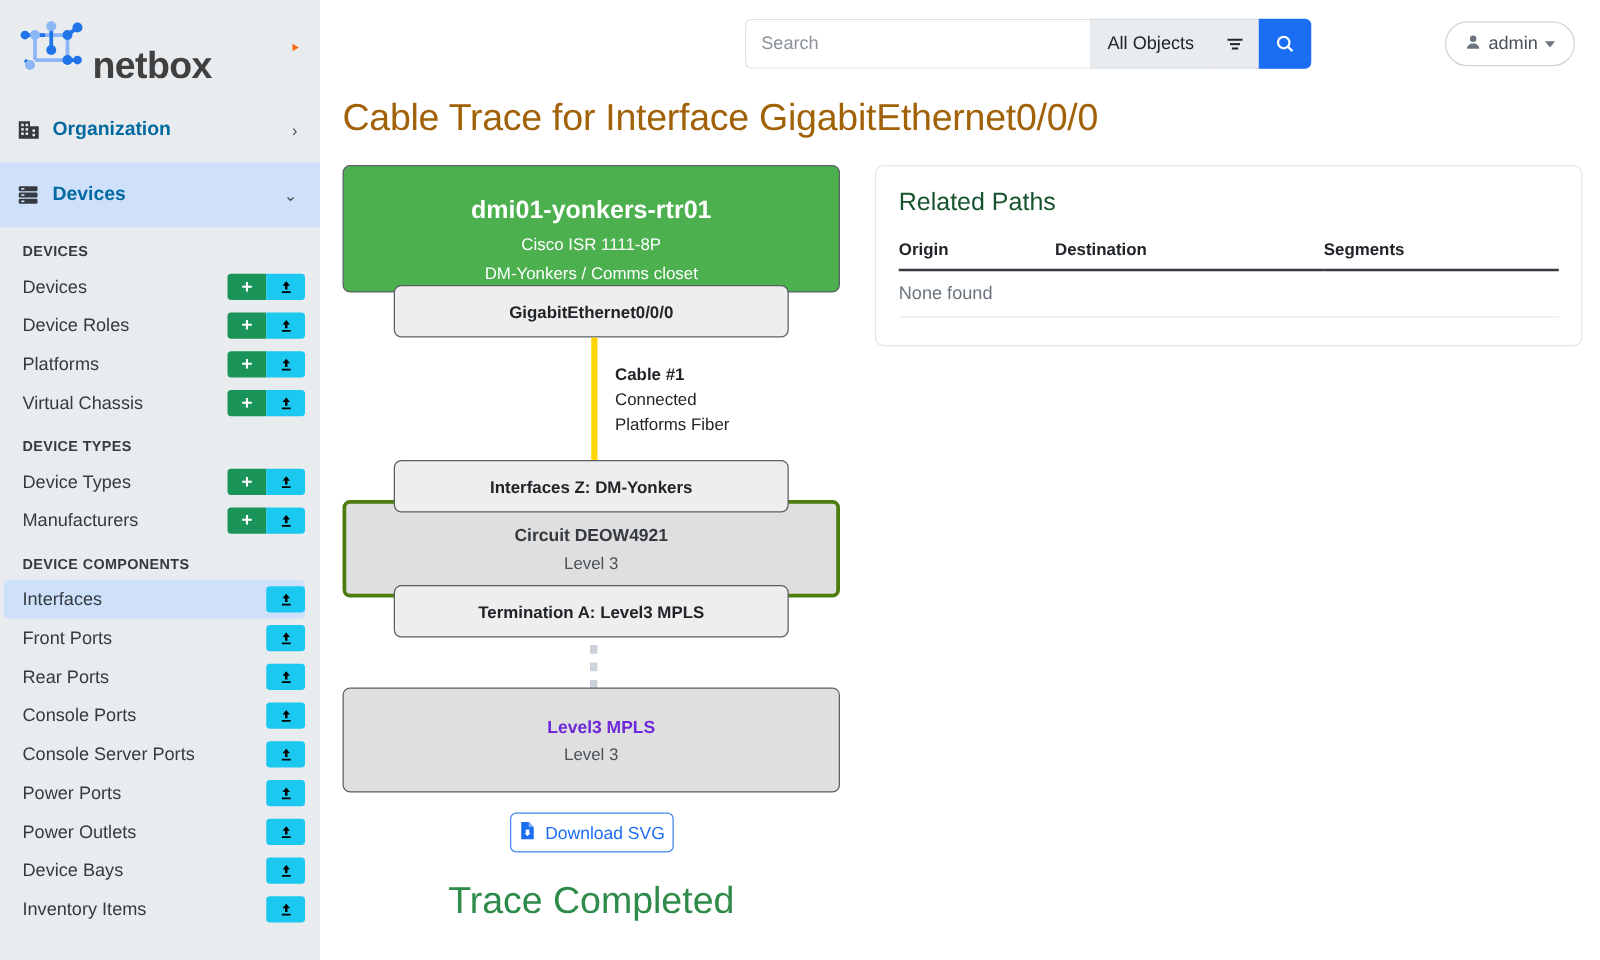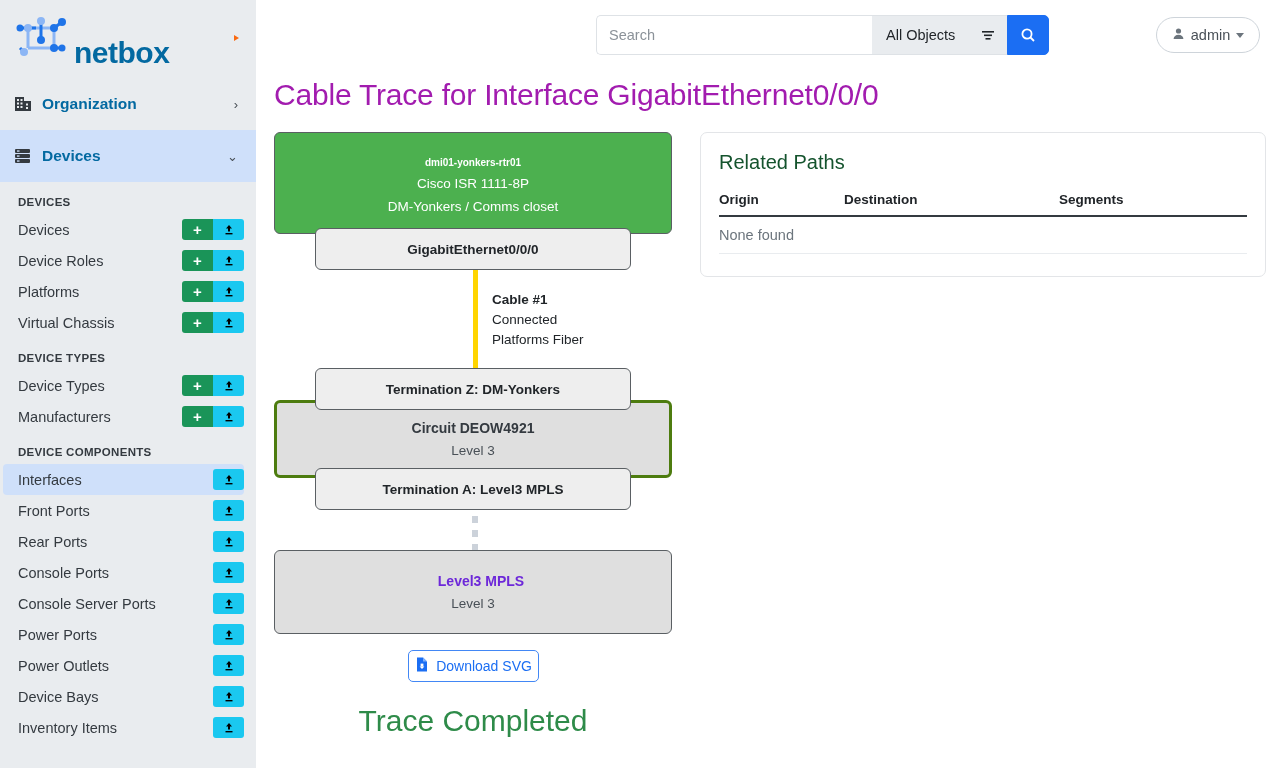--- a/index.html
+++ b/index.html
@@ -21,21 +21,21 @@
     overflow: hidden;
     position: relative;
   }
   .brand {
     height: 78px;
     display: flex; align-items: center;
     padding: 0 16px 0 14px;
   }
   .brand-logo { width: 56px; height: 50px; flex: 0 0 56px; }
   .brand-word {
-    font-size: 30px; font-weight: 700; color: #0369a1;
+    font-size: 30px; font-weight: 700; color: #404040;
     letter-spacing: -0.5px; margin-left: 4px; margin-top: 28px;
   }
   .brand-pin { margin-left: auto; color: #f96a12; font-size: 15px; line-height: 1; }
 
   .nav-group {
     display: flex; align-items: center;
     height: 52px; padding: 0 18px 0 14px;
     cursor: pointer;
   }
   .nav-group .gicon { width: 28px; flex: 0 0 28px; color: #343a40; display:flex; align-items:center; }
@@ -90,34 +90,34 @@
   }
   .user-btn {
     margin-left: auto; height: 36px; min-width: 104px;
     border: 1px solid #ced4da; border-radius: 18px; background: #fff;
     display: flex; align-items: center; justify-content: center; gap: 6px;
     padding: 0 14px; font-size: 14.5px; color: #495057; cursor: pointer;
   }
   .caret { width: 0; height: 0; border-left: 4px solid transparent; border-right: 4px solid transparent; border-top: 5px solid #6c757d; }
 
   .page-title {
-    font-size: 30px; font-weight: 400; color: #a21caf;
+    font-size: 30px; font-weight: 400; color: #a16207;
     padding: 8px 0 0 18px; margin: 0; letter-spacing: -0.2px;
   }
 
   .content { display: flex; padding: 20px 18px 0 18px; }
   .trace-col { width: 400px; flex: 0 0 400px; position: relative; }
 
   
   .trace { position: relative; width: 398px; }
   .node-device {
     background: #4cb04f; border: 1px solid #5a5f63; border-radius: 6px;
     height: 102px; text-align: center; color: #fff; padding-top: 24px;
   }
-  .node-device .dname { font-size: 10px; font-weight: 700; }
+  .node-device .dname { font-size: 20px; font-weight: 700; }
   .node-device .dsub { font-size: 13.5px; margin-top: 8px; font-weight: 400; }
   .term-box {
     position: absolute; left: 41px; width: 316px; height: 42px;
     background: #eeeeee; border: 1px solid #5a5f63; border-radius: 6px;
     display: flex; align-items: center; justify-content: center;
     font-size: 13.5px; font-weight: 700; color: #212529;
   }
   .cable-line { position: absolute; width: 5px; background: #ffd500; }
   .cable-info { position: absolute; font-size: 13.5px; color: #212529; line-height: 20px; }
   .cable-info b { font-weight: 700; }
@@ -475,21 +475,21 @@
             <div>Connected</div>
             <div>Platforms Fiber</div>
           </div>
 
           <div class="node-circuit" style="top:268px;">
             <div class="cname">Circuit DEOW4921</div>
             <div class="csub">Level 3</div>
           </div>
 
           <div class="term-box" style="top:236px;">
-            <span>Termination Z: DM-Yonkers</span>
+            <span>Interfaces Z: DM-Yonkers</span>
           </div>
 
           <div class="term-box" style="top:336px;">
             <span>Termination A: Level3 MPLS</span>
           </div>
 
           <div class="dotted-line" style="top:384px; left:198px;">
             <i></i>
               <i></i>
               <i></i>

